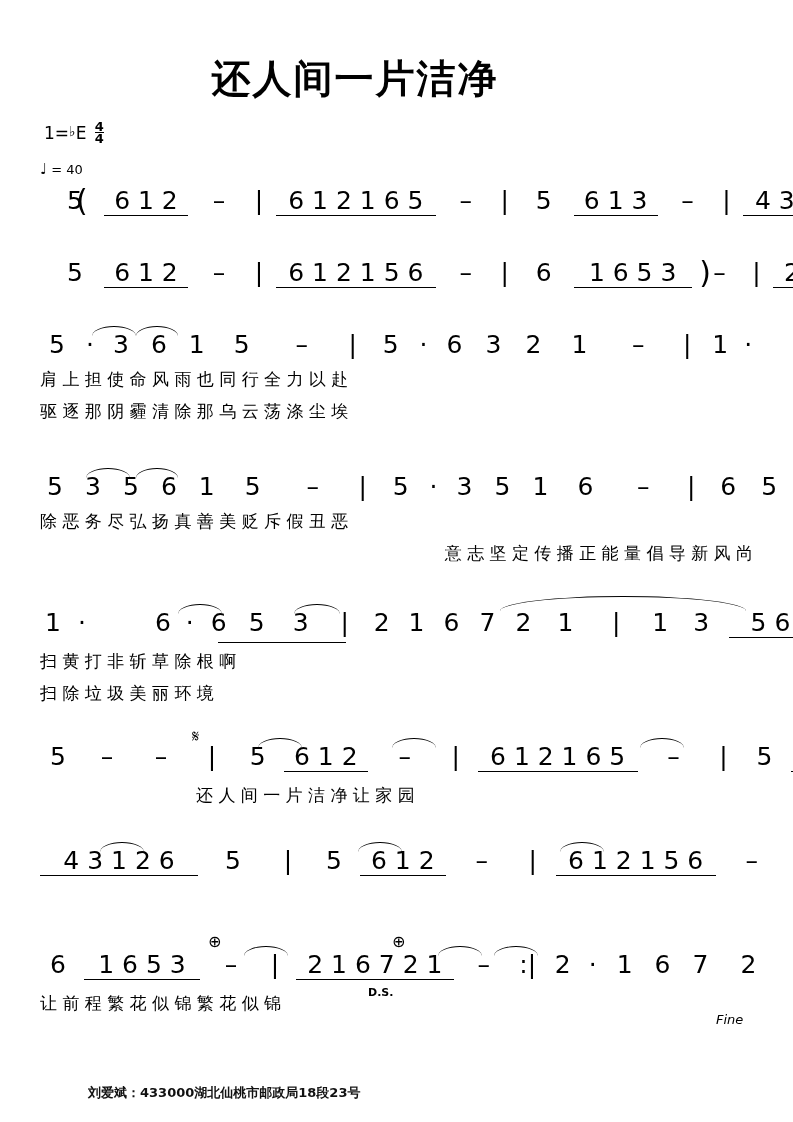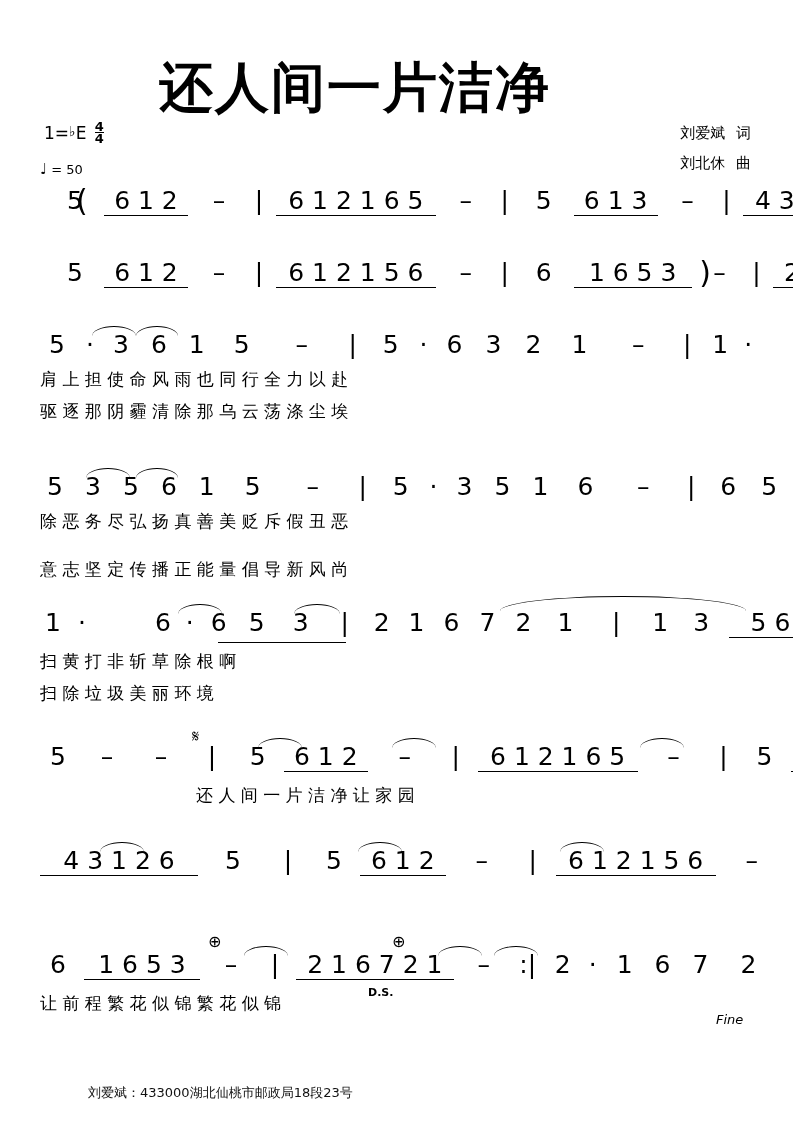--- a/index.html
+++ b/index.html
@@ -10,21 +10,21 @@
     color:#000;
     position:relative;
     overflow:hidden;
   }
   .sheet{position:relative;width:793px;height:1122px;}
 
   
   .title{
     position:absolute;top:52px;left:0;width:710px;
     text-align:center;
-    font-size:54px;
+    font-size:39px;
     font-weight:bold;
     letter-spacing:2px;
     font-family:"DejaVu Sans", sans-serif;
   }
   .credits{
     position:absolute;top:118px;right:42px;
     text-align:right;
     font-size:15px;
     line-height:30px;
   }
@@ -82,52 +82,43 @@
   .seg{position:absolute;font-size:14px;}
   .coda{position:absolute;font-size:16px;}
   .ds{position:absolute;font-size:11px;font-weight:bold;}
   .fine{position:absolute;font-size:13px;font-style:italic;}
   .paren{position:absolute;font-size:30px;}
 
   .footer{
     position:absolute;left:88px;bottom:18px;
     font-size:13px;line-height:22px;
     color:#111;
+    font-weight:bold;
   }
   .footer div{white-space:nowrap;}
 </style>
 </head>
 <body>
 
 <div class="sheet">
 
   <div class="title">还人间一片洁净</div>
 
-  <div class="credits">
-    <div>
-      <span>刘爱斌</span>
-      <span class="role">词</span>
-    </div>
-    <div>
-      <span>刘北休</span>
-      <span class="role">曲</span>
-    </div>
-  </div>
 
   <div class="keysig">
     <span>1=</span><span class="flat">♭</span><span>E</span>
     <span class="ts">
       <span class="num">4</span>
       <span class="den">4</span>
     </span>
   </div>
 
   <div class="tempo">
     <span class="note">♩</span>
-    <span>= 50</span>
+    <span>= 40</span>
   </div>
 
   <div class="sys" style="top:186px;">
     <div class="row">
       <div class="notes">
         <span class="paren" style="left:36px;top:-3px;">(</span>
         <span class="cell" style="width:42px;margin-left:14px;">5</span>
         <span class="cell d-under" style="width:84px;">6&nbsp;1&nbsp;2</span>
         <span class="cell" style="width:46px;">–</span>
         <span class="bar" style="width:18px;">|</span>
@@ -226,21 +217,21 @@
         <span class="cell" style="width:32px;">5</span>
         
         
         
         
         
         
       </div>
     </div>
     <div class="lyr" style="top:38px;">除 恶 务 尽     弘 扬 真 善 美     贬 斥 假 丑 恶</div>
-    <div class="lyr" style="top:86px;">意 志 坚 定     传 播 正 能 量     倡 导 新 风 尚</div>
+    <div class="lyr" style="top:70px;text-align:right;">意 志 坚 定     传 播 正 能 量     倡 导 新 风 尚</div>
   </div>
 
   <div class="sys" style="top:608px;">
     <div class="row" style="height:40px;">
       <div class="notes">
         <div class="slur" style="left:138px;top:-4px;width:44px;"></div>
         <div class="slur" style="left:254px;top:-4px;width:46px;"></div>
         <div class="slur" style="left:460px;top:-12px;width:246px;height:14px;"></div>
         <span class="cell" style="width:26px;">1</span>
         <span class="cell" style="width:16px;">·</span>

